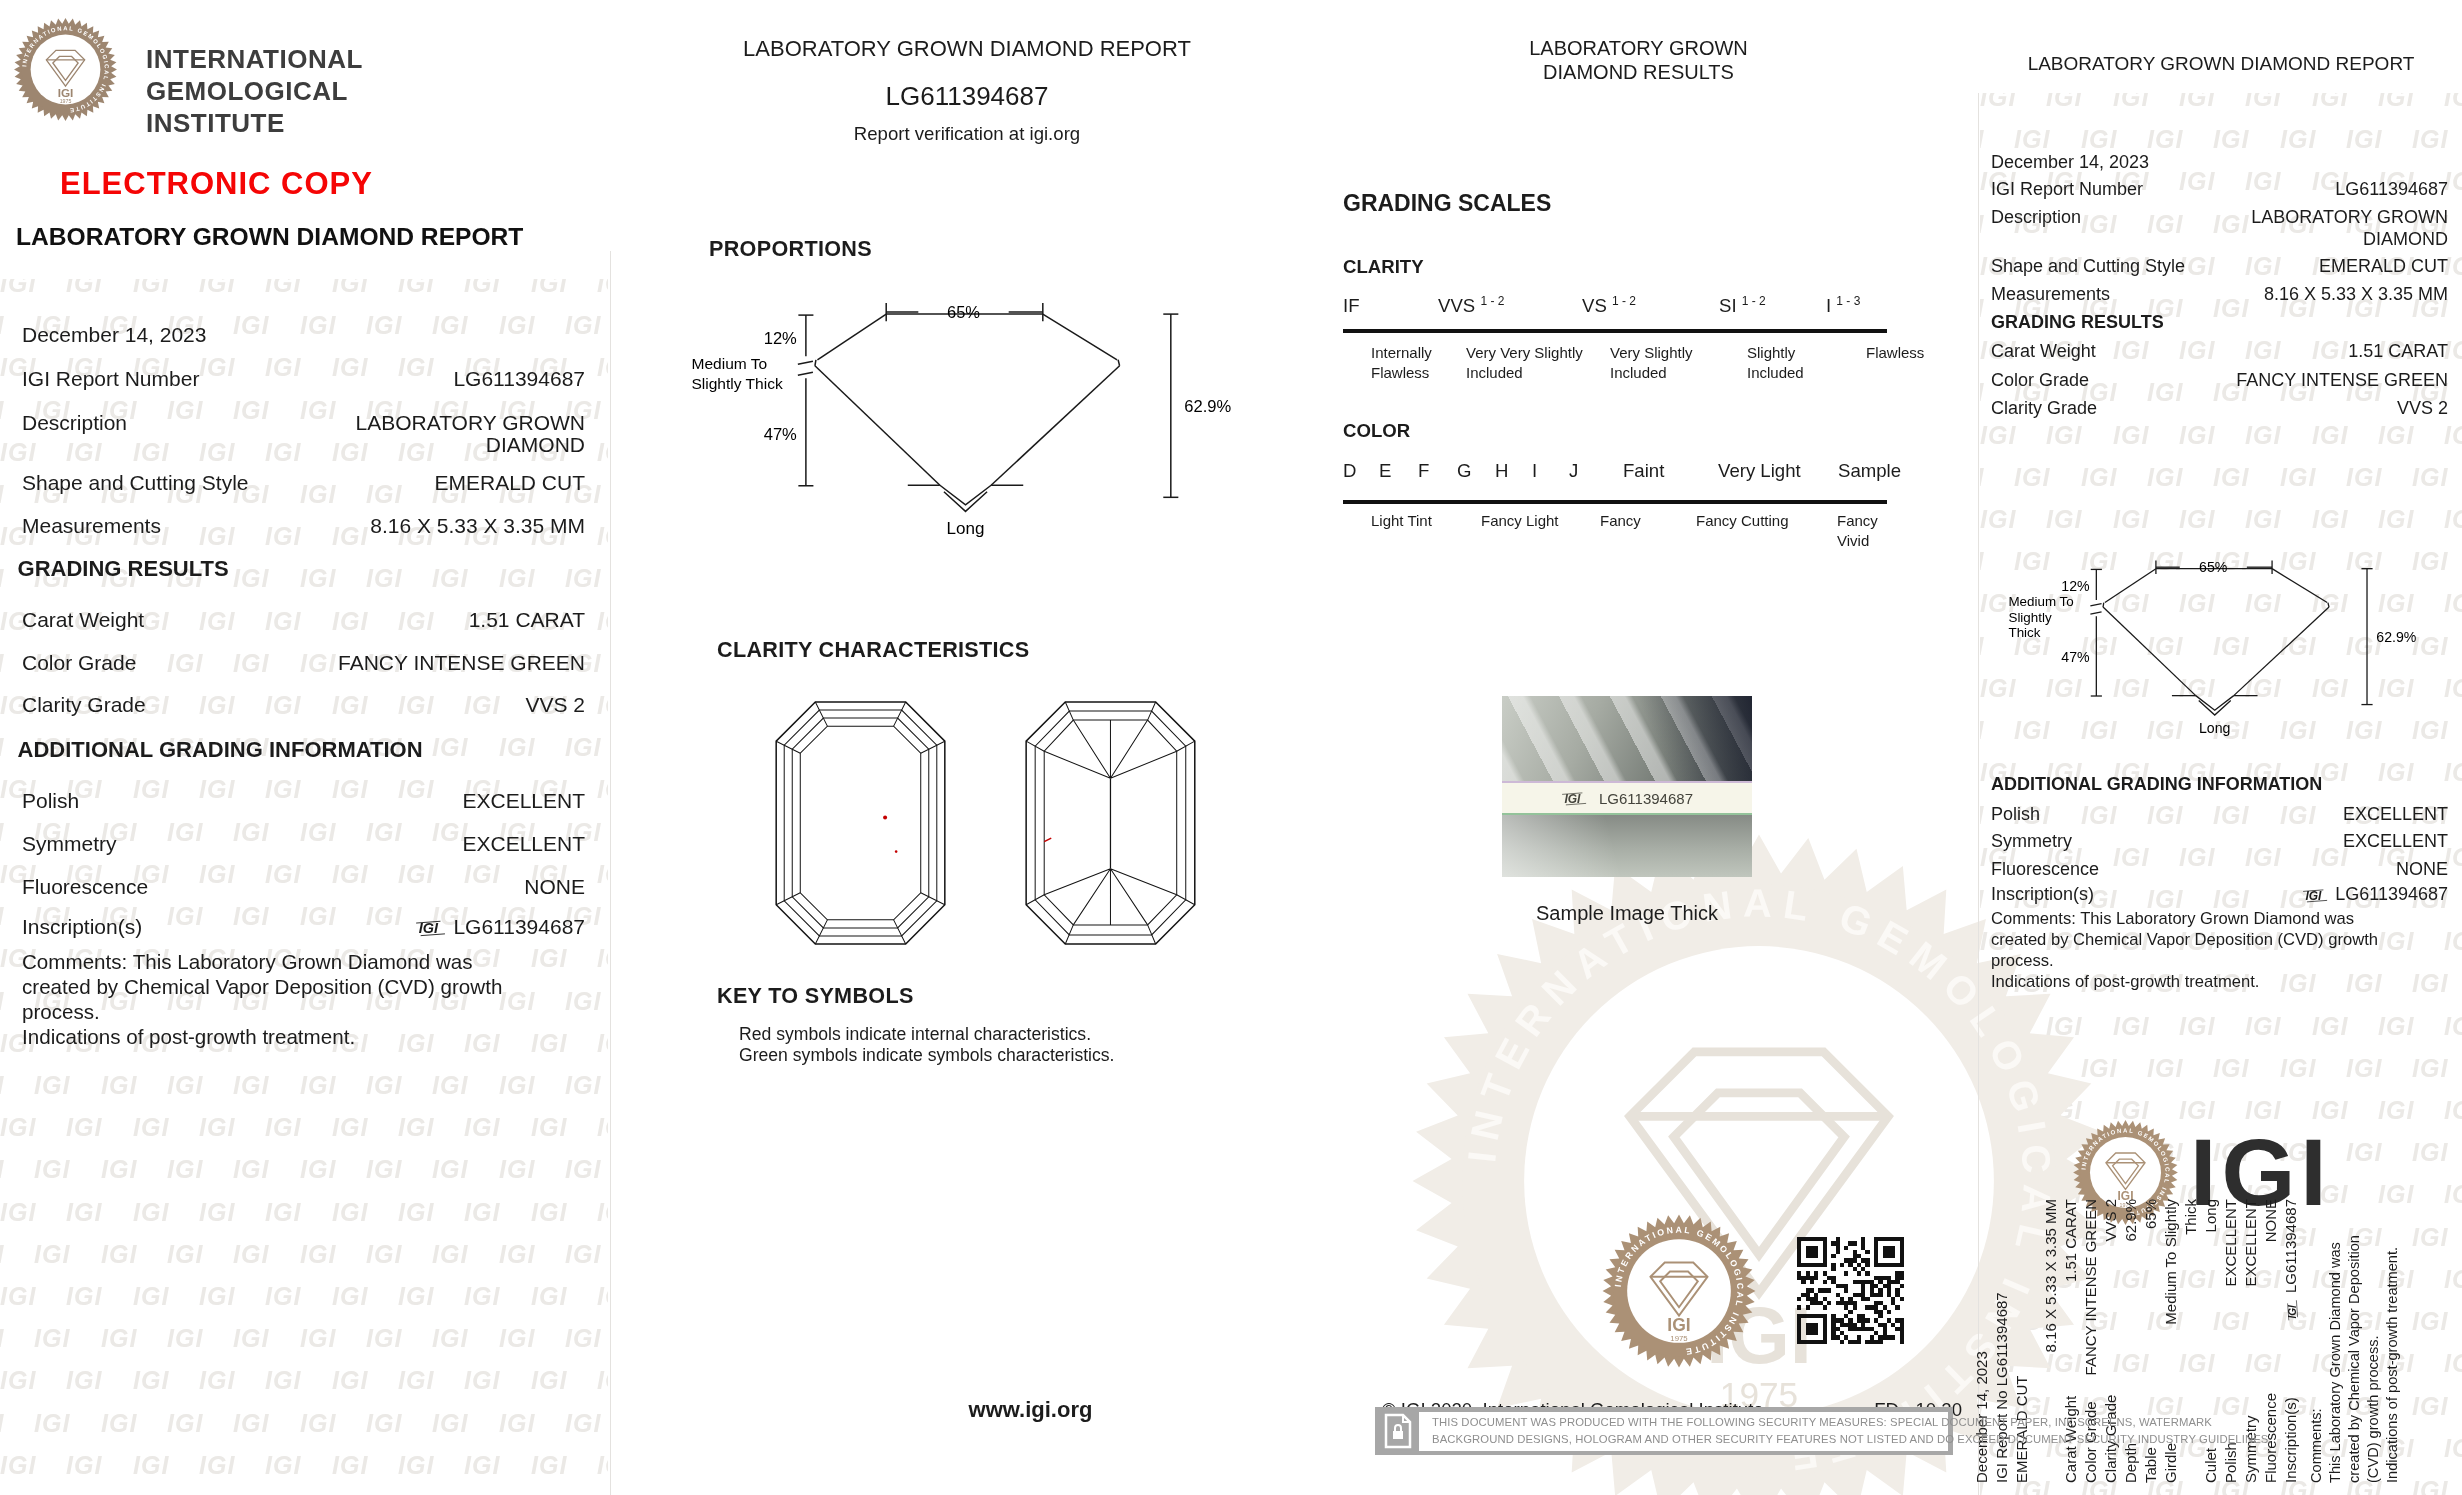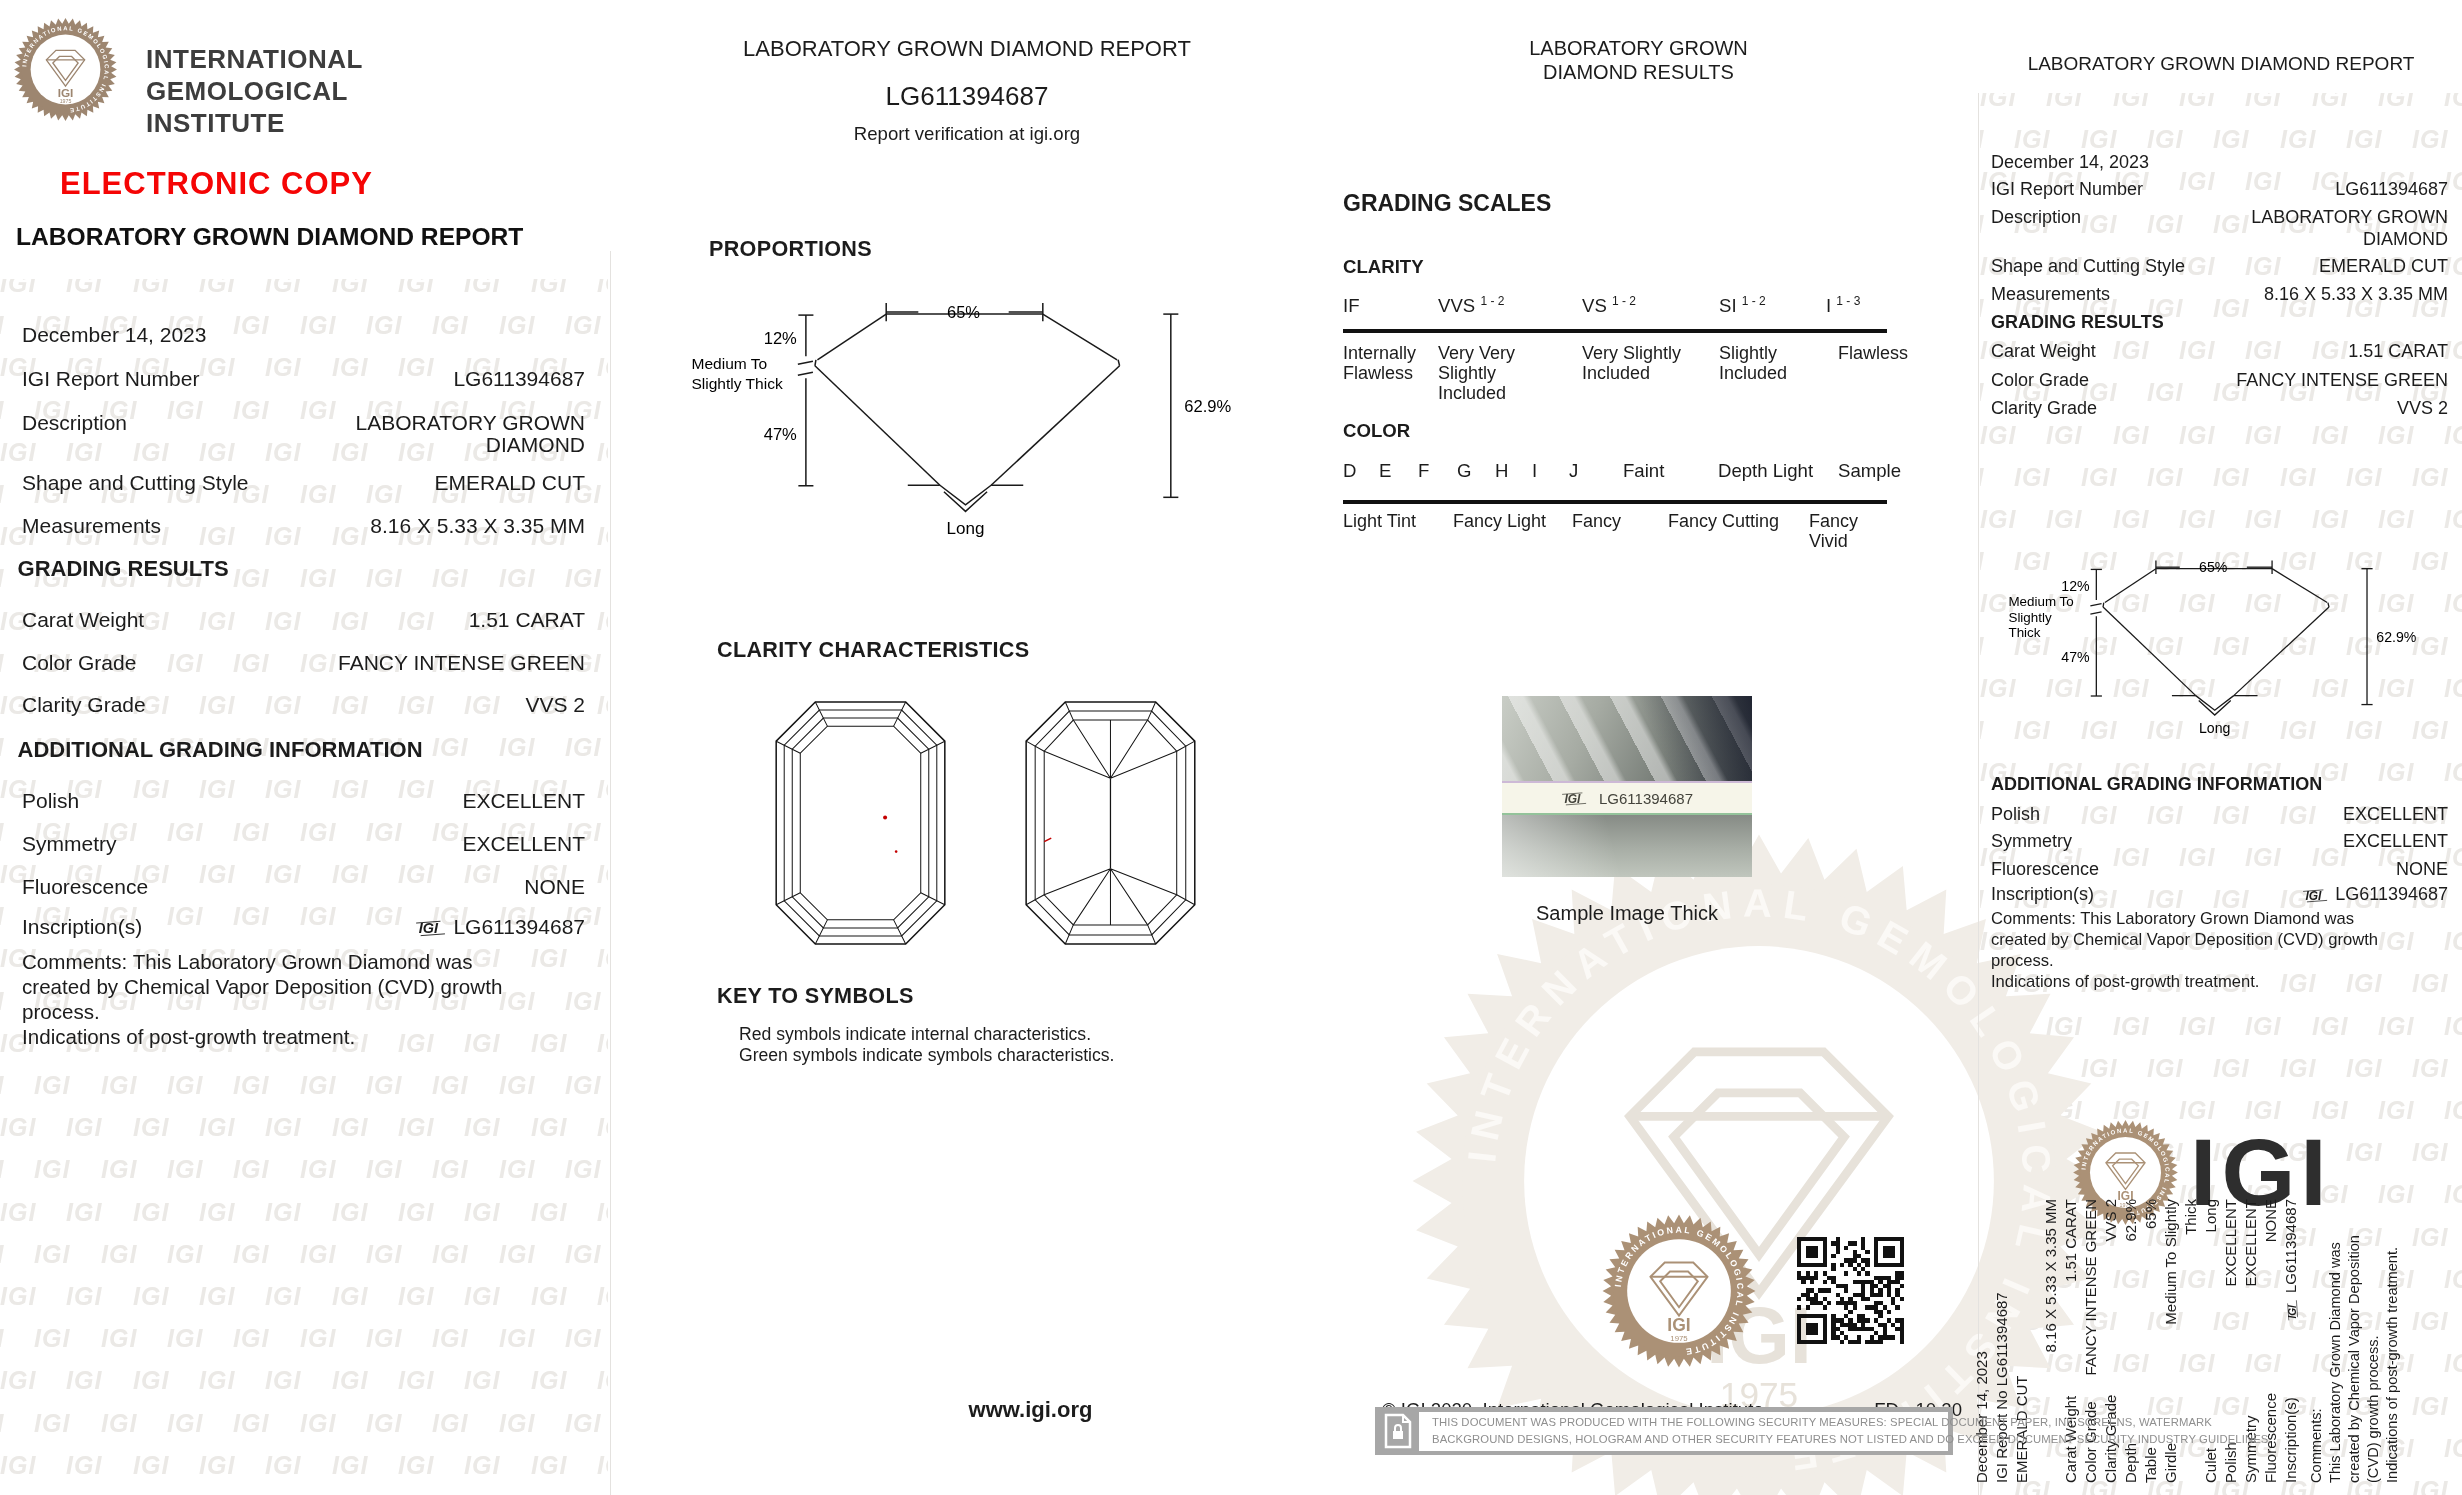--- a/index.html
+++ b/index.html
@@ -35,21 +35,21 @@
   .keyline { position:absolute; left:739px; font-size:17.6px; line-height:20.6px; }
   .site { position:absolute; left:729px; width:603px; text-align:center; font-size:22px; font-weight:bold; }
 
   
   .gs-head { position:absolute; left:1343px; font-size:23px; font-weight:bold; }
   .gs-sub  { position:absolute; left:1343px; font-size:18.6px; font-weight:bold; }
   .scale-row { position:absolute; left:1343px; width:548px; height:42px; }
   .scale-row span.cell { position:absolute; top:0; font-size:18.6px; }
   .scale-row sup { font-size:12px; }
   .scale-line { position:absolute; left:1343px; width:544px; height:3.5px; background:#111; }
-  .term-row span.cell { position:absolute; top:0; font-size:18px; line-height:20px; }
+  .term-row span.cell { position:absolute; top:0; font-size:15px; line-height:20px;margin-left:28px; }
 
   
   .sample { position:absolute; left:1502px; top:696px; width:250px; height:181px; overflow:hidden; }
   .sample .top { position:absolute; left:0; top:0; width:100%; height:47%;
      background:linear-gradient(115deg,#c9cdc6 0%,#a6aba3 35%,#7b817b 65%,#474d50 100%); }
   .sample .topstreak { position:absolute; left:0; top:0; width:100%; height:47%;
      background:repeating-linear-gradient(62deg, rgba(255,255,255,0.45) 0 13px, rgba(255,255,255,0) 20px 45px); }
   .sample .topcorner { position:absolute; left:0; top:0; width:100%; height:47%;
      background:linear-gradient(245deg, rgba(18,22,38,0.8), rgba(18,22,38,0) 40%); }
   .sample .band { position:absolute; left:0; top:47%; width:100%; height:19%;
@@ -883,21 +883,21 @@
 <div class="gs-sub z1" style="top:420px">COLOR</div>
 <div class="scale-row z1" style="top:460px">
   <span class="cell" style="left:0">D</span>
   <span class="cell" style="left:36px">E</span>
   <span class="cell" style="left:75px">F</span>
   <span class="cell" style="left:114px">G</span>
   <span class="cell" style="left:152px">H</span>
   <span class="cell" style="left:189px">I</span>
   <span class="cell" style="left:226px">J</span>
   <span class="cell" style="left:280px">Faint</span>
-  <span class="cell" style="left:375px">Depth Light</span>
+  <span class="cell" style="left:375px">Very Light</span>
   <span class="cell" style="left:495px">Sample</span>
 </div>
 <div class="scale-line z1" style="top:500px"></div>
 <div class="scale-row term-row z1" style="top:511px;height:30px">
   <span class="cell" style="left:0">Light Tint</span>
   <span class="cell" style="left:110px">Fancy Light</span>
   <span class="cell" style="left:229px">Fancy</span>
   <span class="cell" style="left:325px">Fancy Cutting</span>
   <span class="cell" style="left:466px">Fancy Vivid</span>
 </div>

